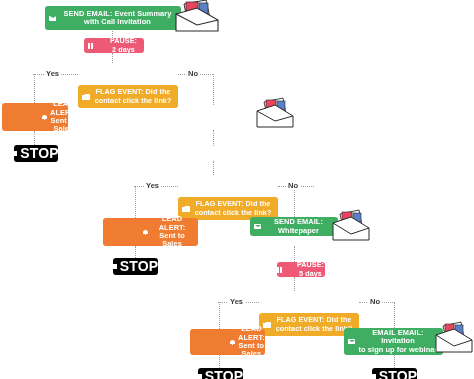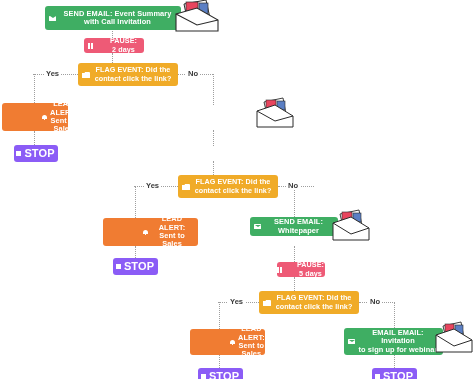--- a/index.html
+++ b/index.html
@@ -40,23 +40,23 @@
     flex: 0 0 auto;
     margin-right: 3px;
     display: inline-flex;
     align-items: center;
     justify-content: center;
   }
 
   .n-email  { background: #3fae63; font-size: 7.4px; }
   .n-pause  { background: #ee5a76; font-size: 7.2px; justify-content: center; }
   .n-pause .label { text-align: center; margin-left: 12px; }
-  .n-flag   { background: #f0ab28; font-size: 7.2px; }
+  .n-flag   { background: #f0ab28; font-size: 7.2px; margin-top: 22px; }
   .n-alert  { background: #f07c32; font-size: 7.4px; padding-left: 40px; }
-  .n-stop   { background: #8b5cf6; font-size: 11px; justify-content: center; }
+  .n-stop   { background: #000000; font-size: 14px; justify-content: center; }
 
   
   .ico-mail {
     width: 7px; height: 5px;
     background: #ffffff;
     position: relative;
     border-radius: .5px;
   }
   .ico-mail::after {
     content: "";

